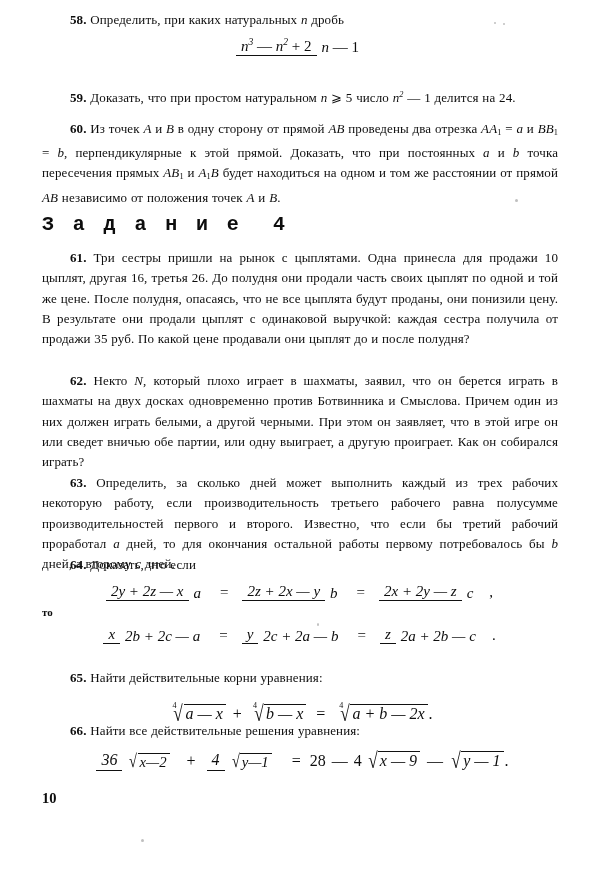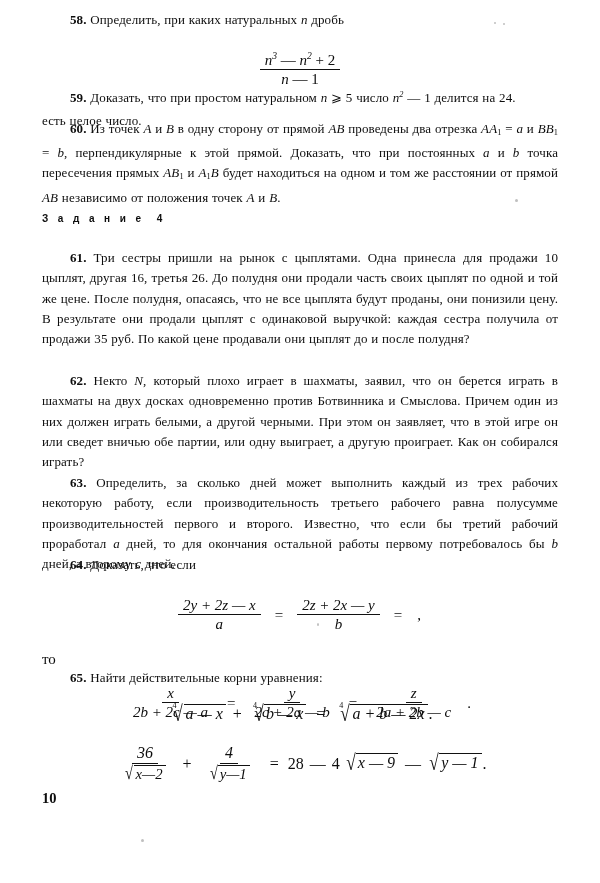--- a/index.html
+++ b/index.html
@@ -33,23 +33,23 @@
     margin:0;
     letter-spacing:0.1px;
     word-spacing:0.4px;
   }
   .para.indent{ text-indent:28px; }
   .para.noindent{ text-indent:0; }
   .num{ font-weight:bold; }
   .it{ font-style:italic; }
   .hdr{
     font-weight:bold;
-    font-size:10px;
+    font-size:20px;
     letter-spacing:3.4px;
-    font-family:Liberation Sans, sans-serif;
+    font-family:Liberation Mono, monospace;
     white-space:pre;
   }
   .pageno{
     position:absolute;
     left:42px; top:790px;
     font-weight:bold;
     font-size:14.5px;
     font-family:Liberation Serif, serif;
   }
   
@@ -60,25 +60,25 @@
     line-height:1;
   }
   .mrow{
     display:inline-flex;
     align-items:center;
     justify-content:center;
     white-space:nowrap;
   }
   .frac{
     display:inline-flex;
-    flex-direction:column;
+    flex-direction:row;
     align-items:center;
     justify-content:center;
     vertical-align:middle;
-    margin:14px 5px;
+    margin:0 5px;
   }
   .frac .top{
     padding:0 5px 1px 5px;
     border-bottom:1.4px solid #111;
     font-style:italic;
     white-space:nowrap;
   }
   .frac .bot{
     padding:2px 5px 0 5px;
     font-style:italic;
@@ -116,22 +116,22 @@
   .rad .body{
     border-top:1.3px solid #111;
     padding:1px 3px 0 2px;
     font-style:italic;
     align-self:flex-start;
     margin-left:-1px;
   }
   .tolabel{
     position:absolute;
     left:42px;
-    font-weight:normal;
-    font-size:15px;
+    font-weight:bold;
+    font-size:11px;
   }
   
   .speck{
     position:absolute;
     background:#8a8a8a;
     border-radius:50%;
     opacity:.55;
   }
 </style>
 </head>
@@ -149,21 +149,20 @@
 
     <div class="math" style="margin-top:7px;">
       <span class="mrow">
         <span class="frac">
           <span class="top">n<sup class="ex">3</sup> <span class="upr">—</span> n<sup class="ex">2</sup> <span class="upr">+ 2</span></span>
           <span class="bot">n <span class="upr">— 1</span></span>
         </span>
       </span>
     </div>
 
-    <p class="para noindent" style="margin-top:10px;">есть целое число.</p>
   </div>
 
   <div class="col" style="top:85px;">
     <p class="para indent">
       <span class="num">59.</span>
       <span>Доказать, что при простом натуральном</span>
       <span><span class="it">n</span> <span class="upr">⩾</span> 5</span>
       <span>число</span>
       <span><span class="it">n</span><sup class="ex">2</sup> <span class="upr">— 1</span></span>
       <span>делится на 24.</span>
@@ -213,20 +212,24 @@
         <span class="frac">
           <span class="top">2y + 2z — x</span>
           <span class="bot">a</span>
         </span>
         <span class="eq">=</span>
         <span class="frac">
           <span class="top">2z + 2x — y</span>
           <span class="bot">b</span>
         </span>
         <span class="eq">=</span>
+        <span class="frac">
+          <span class="top">2x + 2y — z</span>
+          <span class="bot">c</span>
+        </span>
         <span class="op">,</span>
       </span>
     </div>
 
     <div style="position:relative;height:26px;">
       <span class="tolabel" style="left:0;top:5px;">то</span>
     </div>
 
     <div class="math">
       <span class="mrow">
@@ -273,20 +276,24 @@
           <span class="idx">4</span>
             <span class="sign">√</span>
             <span class="body">a + b — 2x</span>
         </span>
         <span>.</span>
       </span>
     </div>
   </div>
 
   <div class="col" style="top:721px;">
+    <p class="para indent">
+      <span class="num">66.</span>
+      <span>Найти все действительные решения уравнения:</span>
+    </p>
 
     <div class="math" style="margin-top:10px;font-size:16px;">
       <span class="mrow">
         <span class="frac">
           <span class="top upr" style="padding-bottom:2px;">36</span>
           <span class="bot" style="padding-top:1px;">
             <span class="rad">
                 <span class="sign" style="font-size:1.15em;">√</span>
                 <span class="body" style="font-size:.92em;">x—2</span>
               </span>

